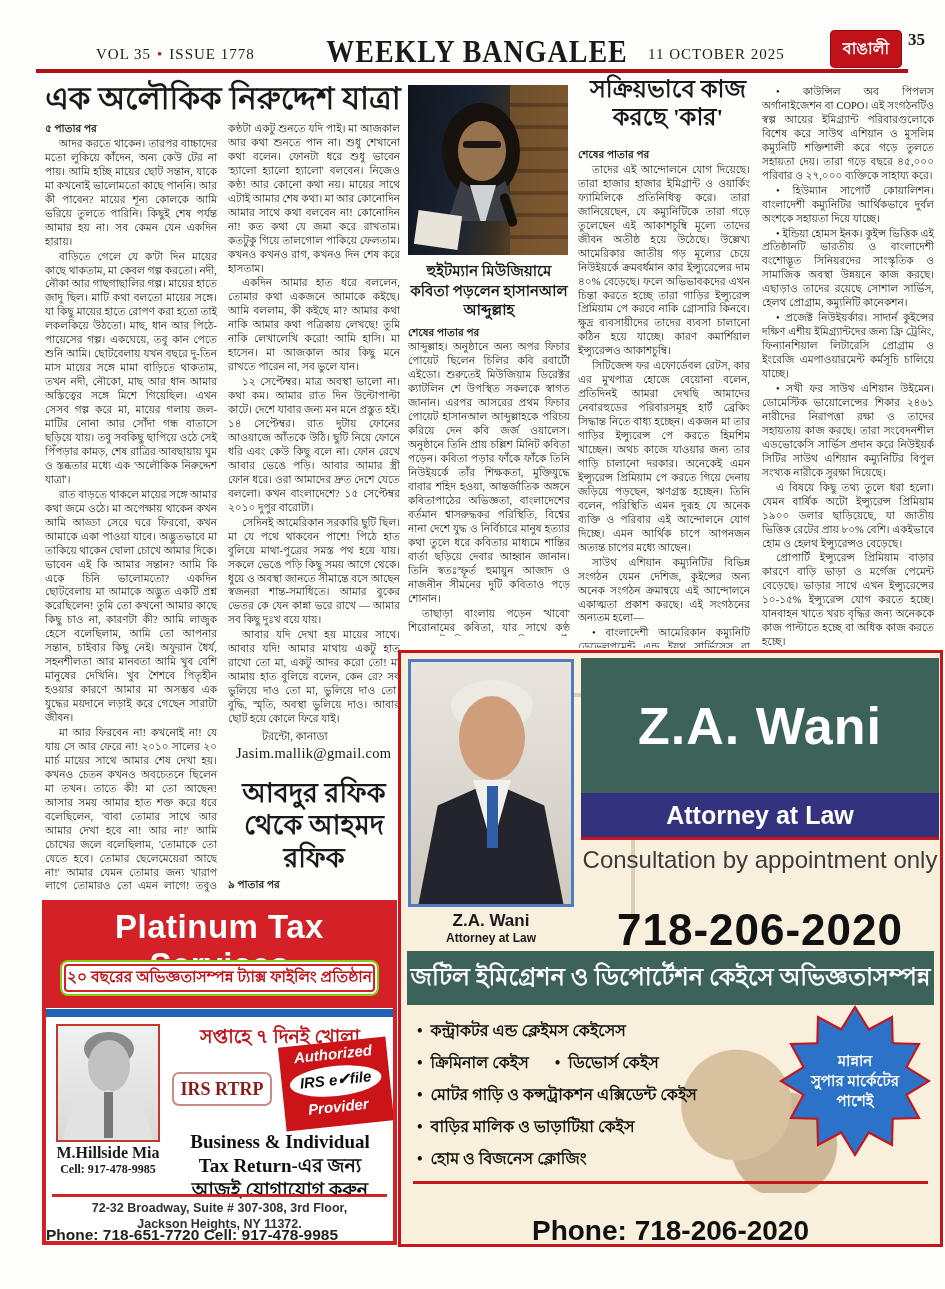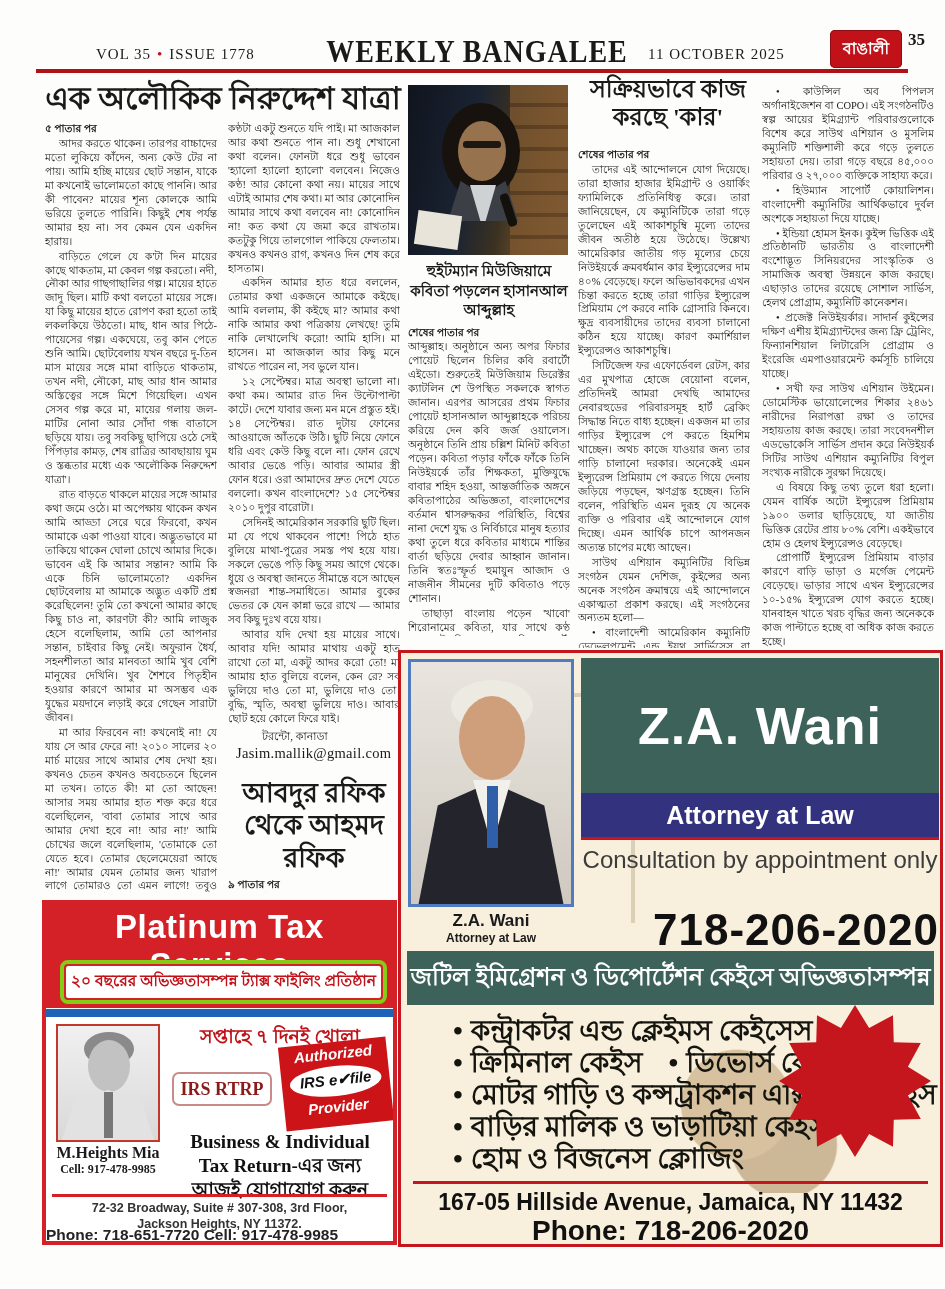--- a/index.html
+++ b/index.html
@@ -66,26 +66,26 @@
   .wani .pcap2{position:absolute;left:7px;top:278px;width:166px;text-align:center;font-weight:bold;
         font-size:12px;font-family:"Liberation Sans",sans-serif;}
   .wani .namebox{position:absolute;left:180px;top:5px;width:358px;height:135px;background:#3d6259;
         display:flex;align-items:center;justify-content:center;color:#fff;font-weight:bold;font-size:52px;
         font-family:"Liberation Sans",sans-serif;letter-spacing:1px;}
   .wani .attband{position:absolute;left:180px;top:140px;width:358px;height:44px;background:#32327f;
         border-bottom:3px solid #c4161c;display:flex;align-items:center;justify-content:center;color:#fff;
         font-weight:bold;font-size:25px;font-family:"Liberation Sans",sans-serif;}
   .wani .consult{position:absolute;left:180px;top:192px;width:358px;text-align:center;color:#3c3c3c;
         font-size:24px;line-height:1.25;font-family:"Liberation Sans",sans-serif;}
-  .wani .bigphone{position:absolute;left:180px;top:252px;width:358px;text-align:right;color:#111;
+  .wani .bigphone{position:absolute;left:180px;top:252px;width:358px;text-align:center;color:#111;
         font-weight:bold;font-size:44px;font-family:"Liberation Sans",sans-serif;letter-spacing:1px;}
   .wani .banner{position:absolute;left:6px;top:298px;width:527px;height:54px;background:#3d6259;
         display:flex;align-items:center;justify-content:center;color:#fff;font-weight:bold;font-size:24px;}
-  .wani .bullets{position:absolute;left:16px;top:362px;width:368px;font-size:28px;font-weight:bold;
-        line-height:32px;color:#15150f;margin-left:36px;}
+  .wani .bullets{position:absolute;left:16px;top:362px;width:368px;font-size:16px;font-weight:bold;
+        line-height:32px;color:#15150f;}
   .wani .bullets .row{white-space:nowrap;}
   .wani .bullets .b{color:#15150f;padding-right:8px;}
   .wani .bullets .sp{display:inline-block;width:26px;}
   .wani .rule{position:absolute;left:12px;top:528px;width:515px;height:3px;background:#c4161c;}
   .wani .addr{position:absolute;left:6px;top:536px;width:527px;text-align:center;font-weight:bold;
         font-size:23px;font-family:"Liberation Sans",sans-serif;color:#111;}
   .wani .phone2{position:absolute;left:6px;top:562px;width:527px;text-align:center;font-weight:bold;
         font-size:28px;font-family:"Liberation Sans",sans-serif;color:#111;}
   .star{position:absolute;left:378px;top:352px;width:152px;height:152px;}
   .star .outer,.star .inner{position:absolute;clip-path:polygon(100% 50%,84.8% 59.3%,93.3% 75%,75.5% 75.5%,
@@ -94,21 +94,21 @@
         93.3% 25%,84.8% 40.7%);}
   .star .outer{inset:0;background:#c4161c;}
   .star .inner{inset:4px;background:#2b72c8;display:flex;flex-direction:column;align-items:center;
         justify-content:center;color:#fff;font-weight:bold;font-size:15px;line-height:1.35;text-align:center;}
   
   .plat{position:absolute;left:42px;top:900px;width:355px;height:345px;background:#fff;
         border:4px solid #d42127;box-sizing:border-box;overflow:hidden;}
   .plat .head{position:absolute;left:0;top:0;width:100%;height:104px;background:#d42127;}
   .plat .title{position:absolute;left:0;top:4px;width:100%;text-align:center;color:#fff;font-weight:bold;
         font-size:33px;font-family:"Liberation Sans",sans-serif;letter-spacing:.5px;}
-  .plat .sub{position:absolute;left:14px;top:56px;width:315px;height:32px;background:#fff;border:6px solid #84cc16;
+  .plat .sub{position:absolute;left:14px;top:56px;width:315px;height:32px;background:#fff;border:2px solid #84cc16;
         border-radius:8px;outline:2px solid #d42127;outline-offset:-6px;display:flex;align-items:center;
         justify-content:center;color:#c01218;font-weight:bold;font-size:15.5px;}
   .plat .blue{position:absolute;left:0;top:104px;width:100%;height:8px;background:#1f63b8;
         border-top:1.5px solid #fff;border-bottom:1.5px solid #fff;}
   .plat .photo{position:absolute;left:10px;top:120px;width:104px;height:118px;border:2px solid #c0392b;
         box-sizing:border-box;background:linear-gradient(#f0f0f0,#d9d9d9);overflow:hidden;}
   .plat .photo .hair{position:absolute;left:26px;top:6px;width:50px;height:34px;border-radius:50%;background:#8a8a8a;}
   .plat .photo .face{position:absolute;left:30px;top:14px;width:42px;height:52px;border-radius:50%;background:#c2c2c2;}
   .plat .photo .suit{position:absolute;left:2px;top:64px;width:96px;height:56px;background:#e2e2e2;
         clip-path:polygon(0 100%,16% 16%,50% 0,84% 16%,100% 100%);}
@@ -234,40 +234,44 @@
     <div class="bullets">
       <div class="row"><span class="b">•</span><span>কন্ট্রাকটর এন্ড ক্লেইমস কেইসেস</span></div>
       <div class="row"><span class="b">•</span><span>ক্রিমিনাল কেইস</span><span class="sp"></span><span class="b">•</span><span>ডিভোর্স কেইস</span></div>
       <div class="row"><span class="b">•</span><span>মোটর গাড়ি ও কন্সট্রাকশন এক্সিডেন্ট কেইস</span></div>
       <div class="row"><span class="b">•</span><span>বাড়ির মালিক ও ভাড়াটিয়া কেইস</span></div>
       <div class="row"><span class="b">•</span><span>হোম ও বিজনেস ক্লোজিং</span></div>
     </div>
 
     <div class="star">
       <div class="outer"></div>
+      <div class="inner">
+        <span>মান্নান</span>
+        <span>সুপার মার্কেটের</span>
+        <span>পাশেই</span>
+      </div>
     </div>
 
     <div class="rule"></div>
-    <div class="addr">167-05 Hillside Avenue, Jamaica, NY 11432</div>
     <div class="phone2">Phone: 718-206-2020</div>
   </div>
 
   <div class="plat">
     <div class="head"></div>
     <div class="title">Platinum Tax Services</div>
     <div class="sub">২০ বছরের অভিজ্ঞতাসম্পন্ন ট্যাক্স ফাইলিং প্রতিষ্ঠান</div>
     <div class="blue"></div>
 
     <div class="photo">
       <div class="hair"></div>
       <div class="face"></div>
       <div class="suit"></div>
       <div class="tie"></div>
     </div>
-    <div class="mname">M.Heights Mia</div>
+    <div class="mname">M.Hillside Mia</div>
     <div class="mcell">Cell: 917-478-9985</div>
 
     <div class="open7">সপ্তাহে ৭ দিনই খোলা</div>
     <div class="rtrp">IRS RTRP</div>
 
     <div class="stamp">
       <div>Authorized</div>
       <div class="oval">IRS e✔file</div>
       <div>Provider</div>
     </div>

